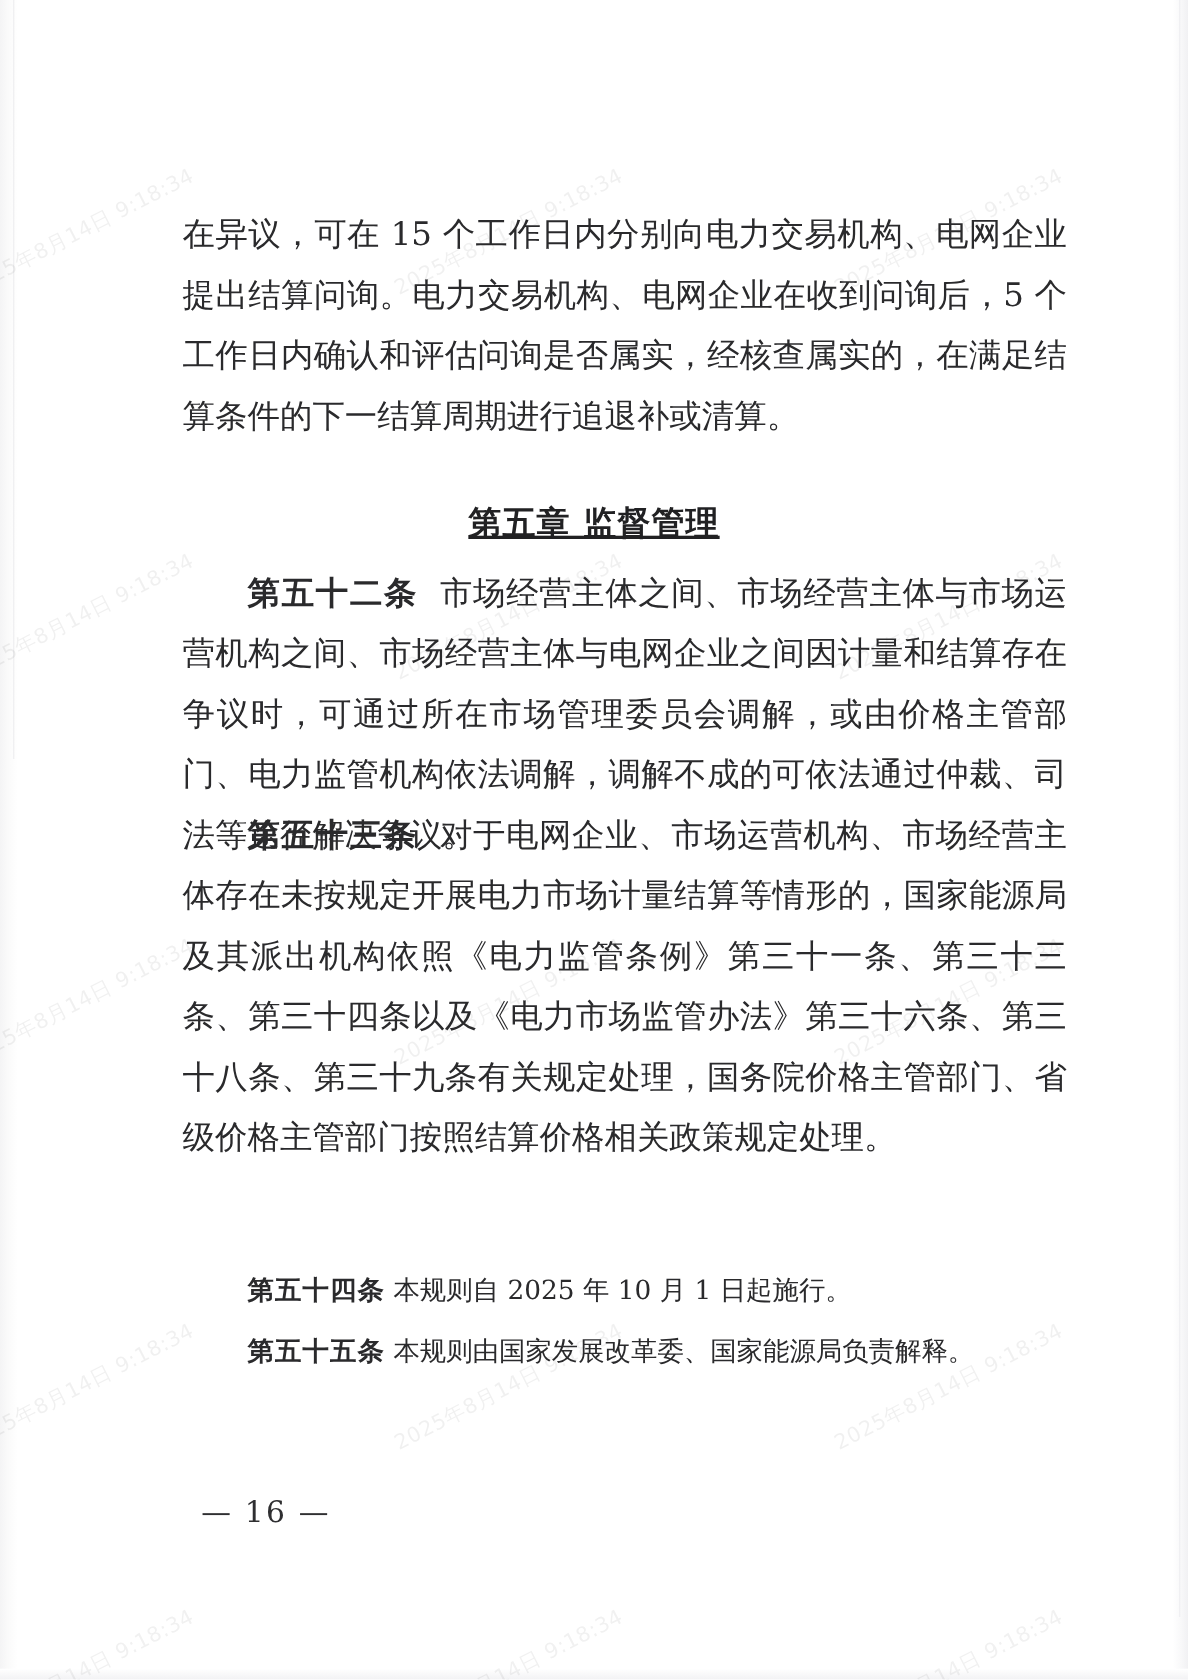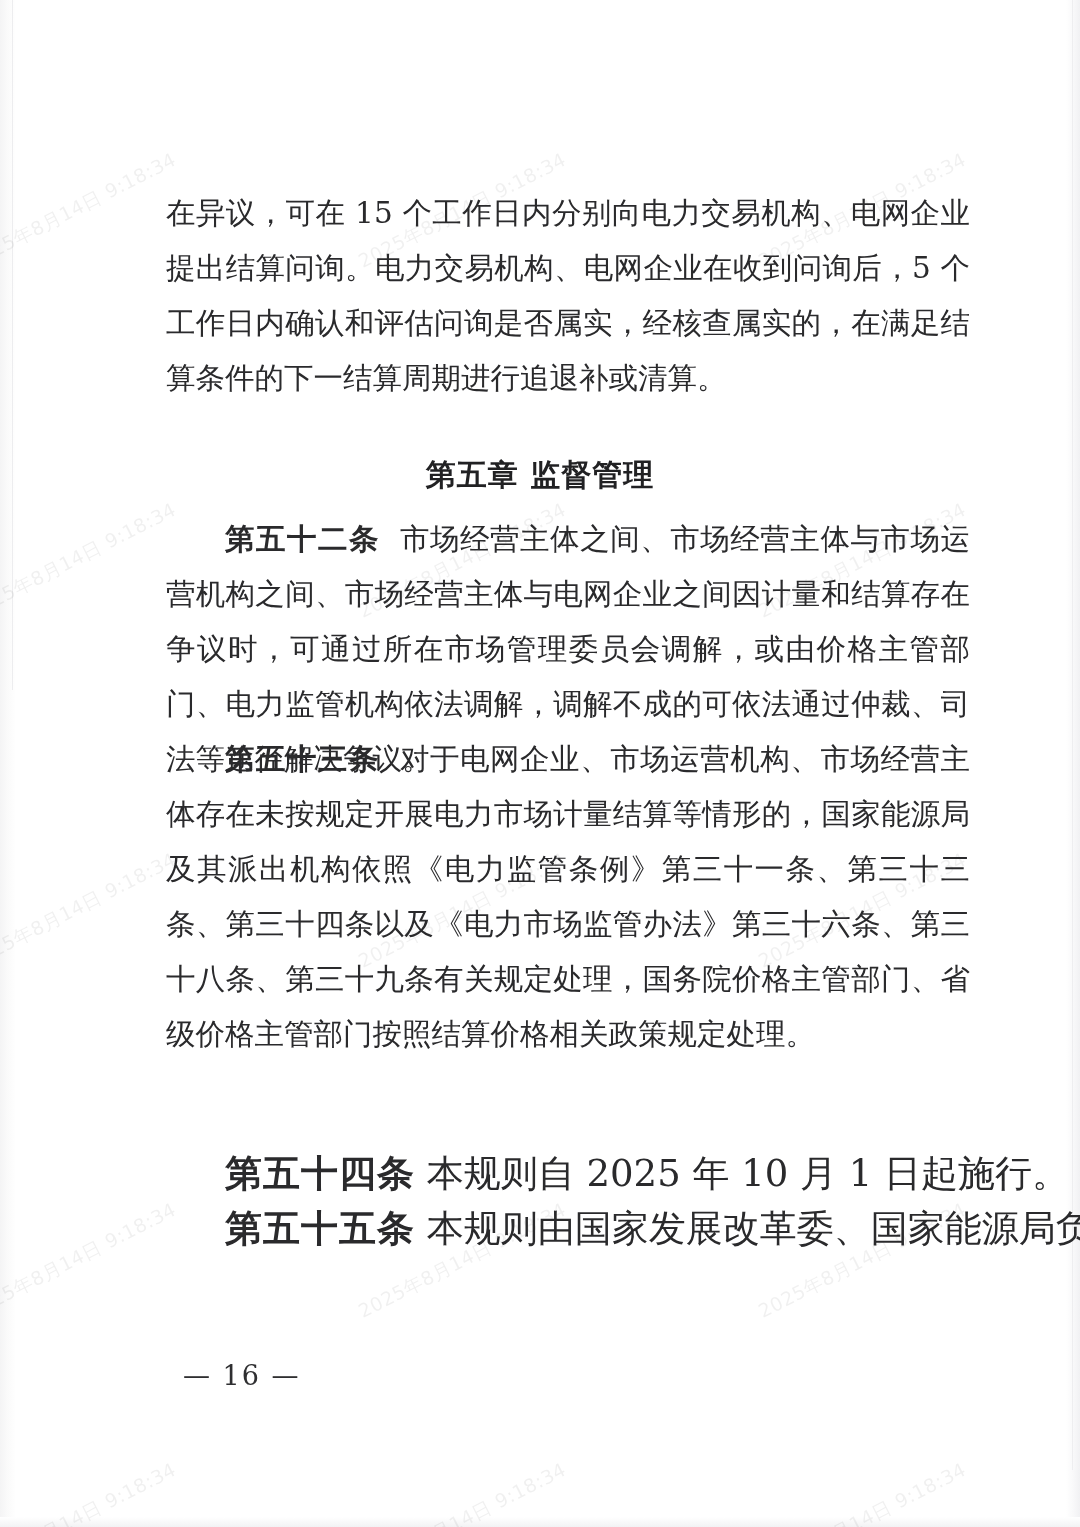--- a/index.html
+++ b/index.html
@@ -126,21 +126,21 @@
     font-size: 30px;
     letter-spacing: 1px;
     color: #212123;
   }
 
   .article-line {
     position: absolute;
     left: 166px;
     width: 820px;
     font-family: "DejaVu Serif", "Liberation Serif", serif;
-    font-size: 37px;
+    font-size: 24px;
     line-height: 46px;
     color: #2a2a2c;
     text-indent: 59px;
     white-space: nowrap;
   }
   .article-line .marker {
     font-weight: 600;
     letter-spacing: 1px;
   }
 
@@ -181,21 +181,21 @@
       <div class="watermark" style="left: 760px; top: 1300px;">2025年8月14日 9:18:34</div>
       <div class="watermark" style="left: -30px; top: 1560px;">2025年8月14日 9:18:34</div>
       <div class="watermark" style="left: 360px; top: 1560px;">2025年8月14日 9:18:34</div>
       <div class="watermark" style="left: 760px; top: 1560px;">2025年8月14日 9:18:34</div>
     </div>
 
   <div class="content">
 
     <div class="para" style="top:186px;">在异议，可在 15 个工作日内分别向电力交易机构、电网企业提出结算问询。电力交易机构、电网企业在收到问询后，5 个工作日内确认和评估问询是否属实，经核查属实的，在满足结算条件的下一结算周期进行追退补或清算。</div>
 
-    <div class="chapter-heading" style="top:455px;">第五章  监督管理</div>
+    <div class="chapter-heading" style="top:455px;text-decoration:underline;">第五章  监督管理</div>
 
     <div class="para indent" style="top:511px;"><span class="marker">第五十二条</span><span>  市场经营主体之间、市场经营主体与市场运营机构之间、市场经营主体与电网企业之间因计量和结算存在争议时，可通过所在市场管理委员会调解，或由价格主管部门、电力监管机构依法调解，调解不成的可依法通过仲裁、司法等途径解决争议。</span></div>
 
     <div class="para indent" style="top:731px;"><span class="marker">第五十三条</span><span>  对于电网企业、市场运营机构、市场经营主体存在未按规定开展电力市场计量结算等情形的，国家能源局及其派出机构依照《电力监管条例》第三十一条、第三十三条、第三十四条以及《电力市场监管办法》第三十六条、第三十八条、第三十九条有关规定处理，国务院价格主管部门、省级价格主管部门按照结算价格相关政策规定处理。</span></div>
 
 
     <div class="article-line" style="top:1150px;"><span class="marker">第五十四条</span><span>  本规则自 2025 年 10 月 1 日起施行。</span></div>
 
     <div class="article-line" style="top:1205px;"><span class="marker">第五十五条</span><span>  本规则由国家发展改革委、国家能源局负责解释。</span></div>
 

